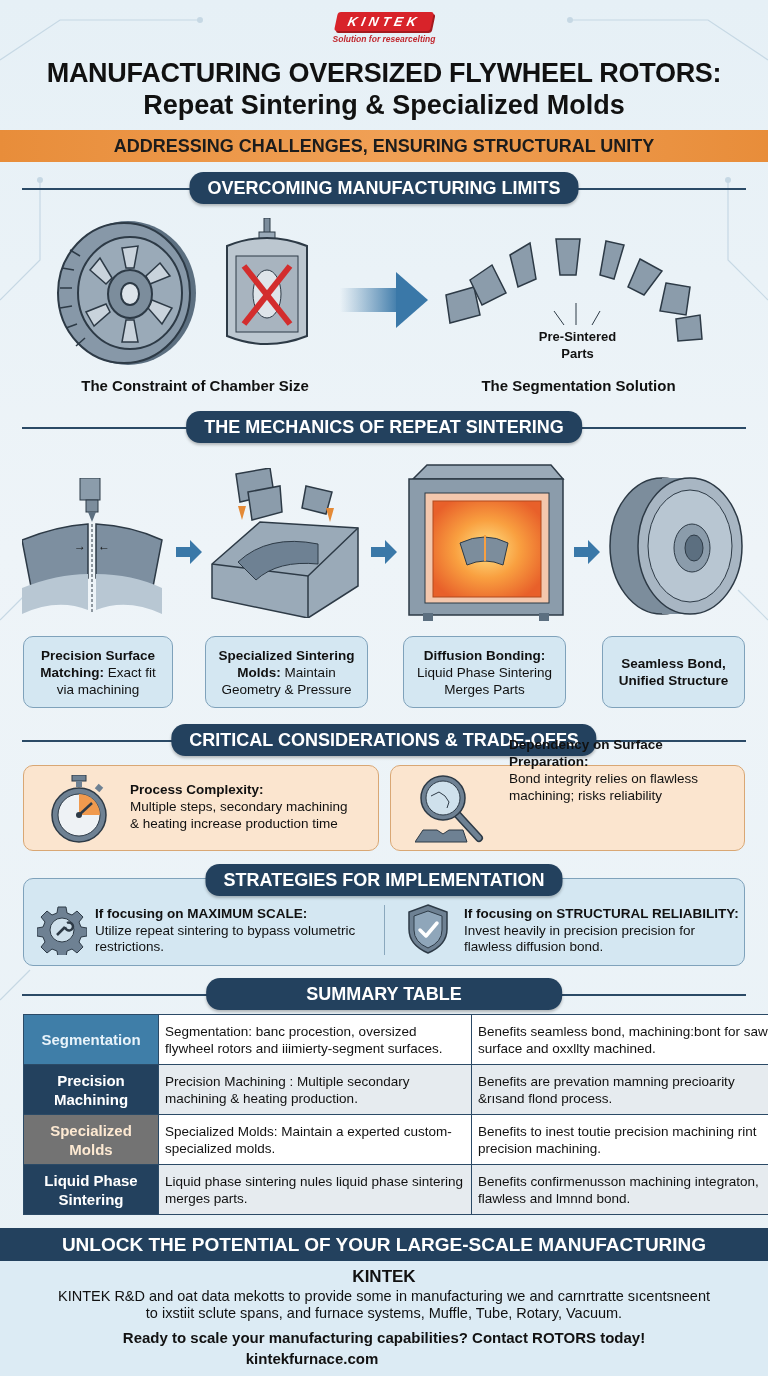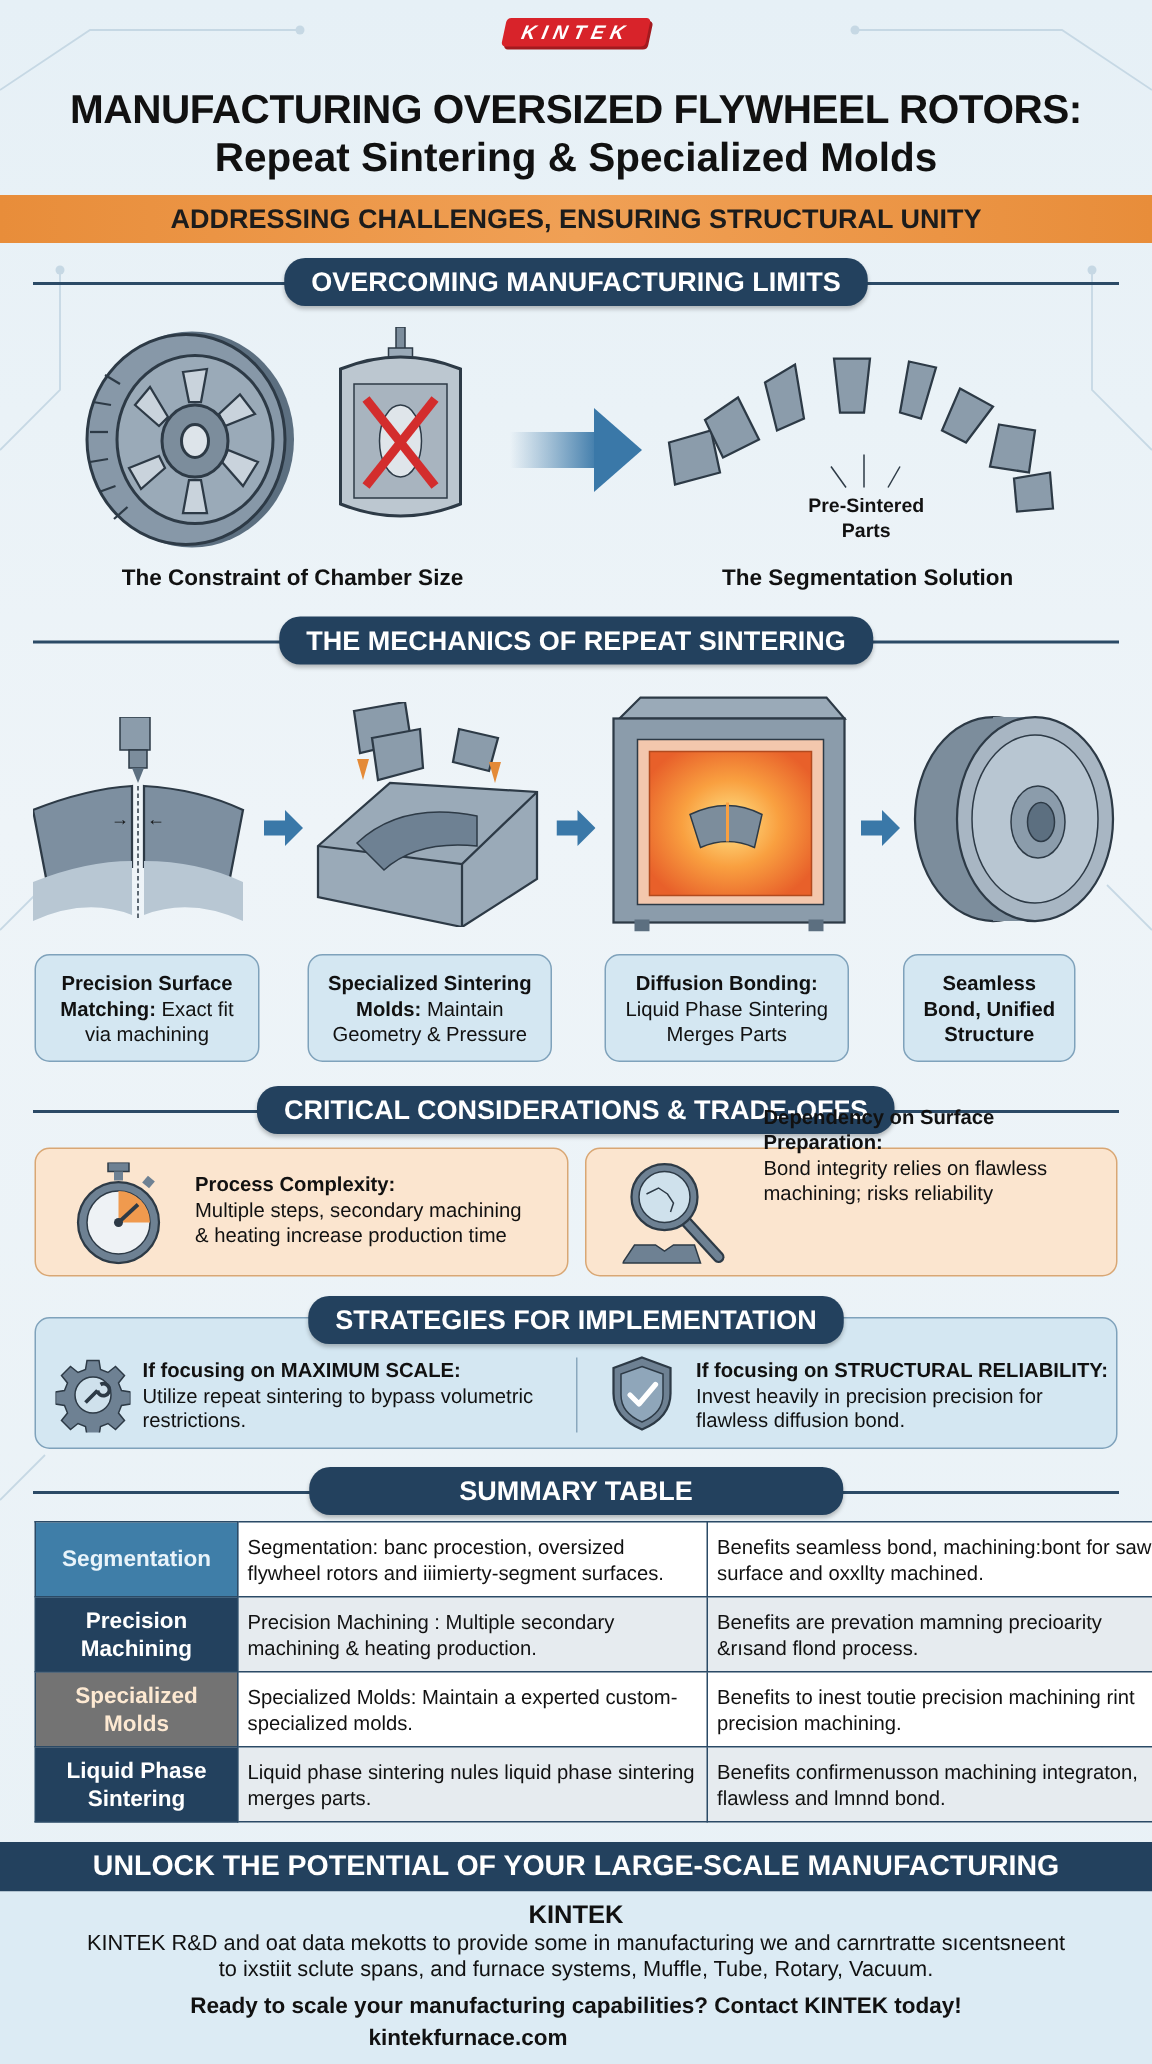--- a/index.html
+++ b/index.html
@@ -117,20 +117,21 @@
   <g fill="#c6d8e4">
       <circle cx="200" cy="20" r="3"></circle>
       <circle cx="570" cy="20" r="3"></circle>
       <circle cx="40" cy="180" r="3"></circle>
       <circle cx="728" cy="180" r="3"></circle>
     </g>
 </svg>
 
 <div class="logo-wrap">
   <div class="logo">KINTEK</div>
+  <div class="logo-tag">Solution for researcelting</div>
 </div>
 <div class="title1">MANUFACTURING OVERSIZED FLYWHEEL ROTORS:</div>
 <div class="title2">Repeat Sintering &amp; Specialized Molds</div>
 <div class="subbar">ADDRESSING CHALLENGES, ENSURING STRUCTURAL UNITY</div>
 
 <div class="sec-head" style="top:172px;">
   <div class="line"></div>
   <div class="pill">OVERCOMING MANUFACTURING LIMITS</div>
 </div>
 
@@ -277,21 +278,21 @@
 
 <div class="mech-box" style="left:23px;width:150px;">
   <div><b>Precision Surface Matching:</b><span> Exact fit via machining</span></div>
 </div>
 <div class="mech-box" style="left:205px;width:163px;">
   <div><b>Specialized Sintering Molds:</b><span> Maintain Geometry &amp; Pressure</span></div>
 </div>
 <div class="mech-box" style="left:403px;width:163px;">
   <div><b>Diffusion Bonding:</b><span> Liquid Phase Sintering Merges Parts</span></div>
 </div>
-<div class="mech-box" style="left:602px;width:115px;">
+<div class="mech-box" style="left:602px;width:143px;">
   <div><b>Seamless Bond, Unified Structure</b><span></span></div>
 </div>
 
 <div class="sec-head" style="top:724px;">
   <div class="line"></div>
   <div class="pill">CRITICAL CONSIDERATIONS &amp; TRADE-OFFS</div>
 </div>
 
 <div class="cons-box" style="left:23px;width:356px;"></div>
 <svg class="abs" style="left:50px;top:775px;" width="60" height="68" viewBox="0 0 60 68">
@@ -385,14 +386,14 @@
   </tbody>
 </table>
 
 <div class="foot-bar">UNLOCK THE POTENTIAL OF YOUR LARGE-SCALE MANUFACTURING</div>
 <div class="foot-area"></div>
 <div class="foot-brand">KINTEK</div>
 <div class="foot-desc">
   <div>KINTEK R&amp;D and oat data mekotts to provide some in manufacturing we and carnrtratte sıcentsneent</div>
   <div>to ixstiit sclute spans, and furnace systems, Muffle, Tube, Rotary, Vacuum.</div>
 </div>
-<div class="foot-cta">Ready to scale your manufacturing capabilities? Contact KINTEK today!</div>
+<div class="foot-cta">Ready to scale your manufacturing capabilities? Contact ROTORS today!</div>
 <div class="foot-url">kintekfurnace.com</div>
 
 </body></html>

